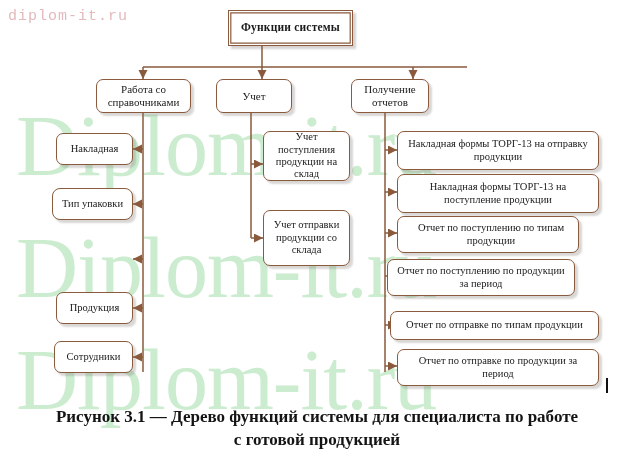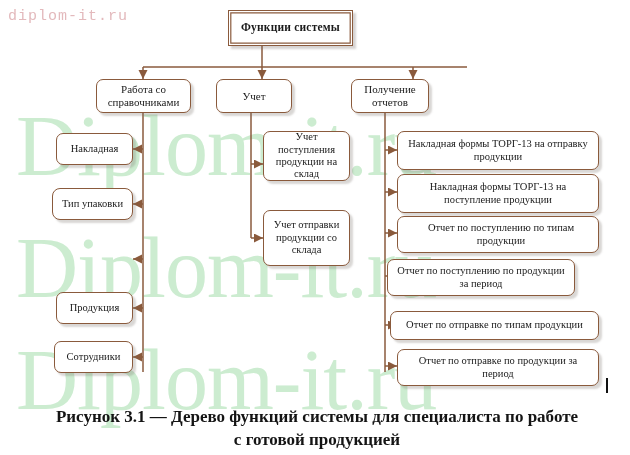--- a/index.html
+++ b/index.html
@@ -184,21 +184,21 @@
   <div class="node round leaf" style="left:263px;top:210px;width:87px;height:56px;">
     <span class="lbl">Учет отправки продукции со склада</span>
   </div>
 
   <div class="node round leafR" style="left:397px;top:131px;width:202px;height:39px;">
     <span class="lbl">Накладная  формы ТОРГ-13 на отправку продукции</span>
   </div>
   <div class="node round leafR" style="left:397px;top:174px;width:202px;height:39px;">
     <span class="lbl">Накладная  формы ТОРГ-13 на поступление продукции</span>
   </div>
-  <div class="node round leafR" style="left:397px;top:216px;width:202px;height:37px;padding-left:6px;">
+  <div class="node round leafR" style="left:397px;top:216px;width:182px;height:37px;padding-left:6px;">
     <span class="lbl">Отчет по поступлению по типам продукции</span>
   </div>
   <div class="node round leafR" style="left:387px;top:259px;width:188px;height:37px;">
     <span class="lbl">Отчет по поступлению по продукции за период</span>
   </div>
   <div class="node round leafR" style="left:390px;top:311px;width:209px;height:29px;text-align:center;">
     <span class="lbl">Отчет по отправке  по типам продукции</span>
   </div>
   <div class="node round leafR" style="left:397px;top:349px;width:202px;height:37px;">
     <span class="lbl">Отчет по отправке  по продукции за период</span>

